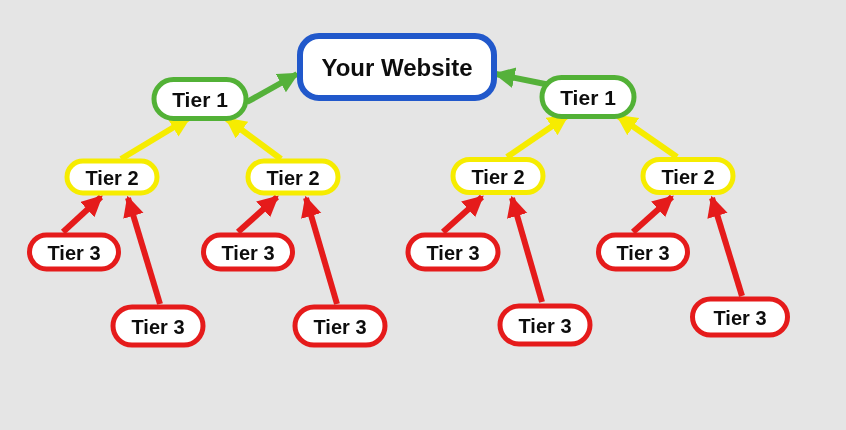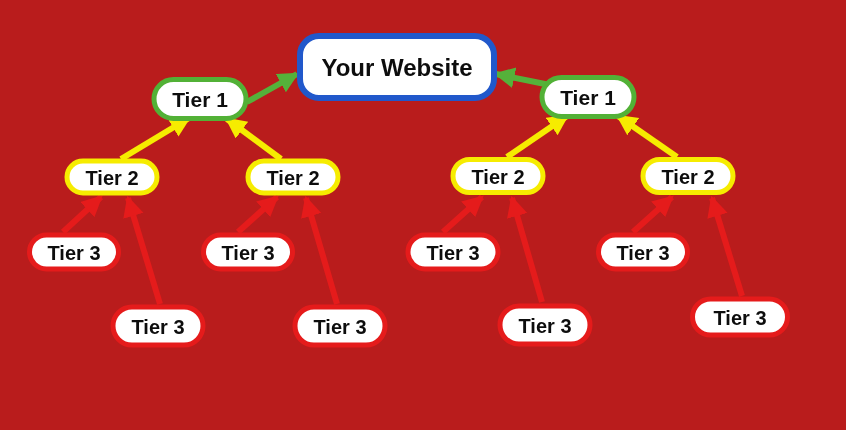--- a/index.html
+++ b/index.html
@@ -4,21 +4,21 @@
 <style>
   html, body {
     margin: 0;
     padding: 0;
     background: #ffffff;
   }
   .stage {
     position: relative;
     width: 846px;
     height: 430px;
-    background: #b91c1c;
+    background: #e5e5e5;
     overflow: hidden;
     font-family: "Liberation Sans", sans-serif;
   }
   svg text {
     font-family: "Liberation Sans", sans-serif;
     font-weight: bold;
     fill: #0d0d0d;
     text-anchor: middle;
   }
 </style>

